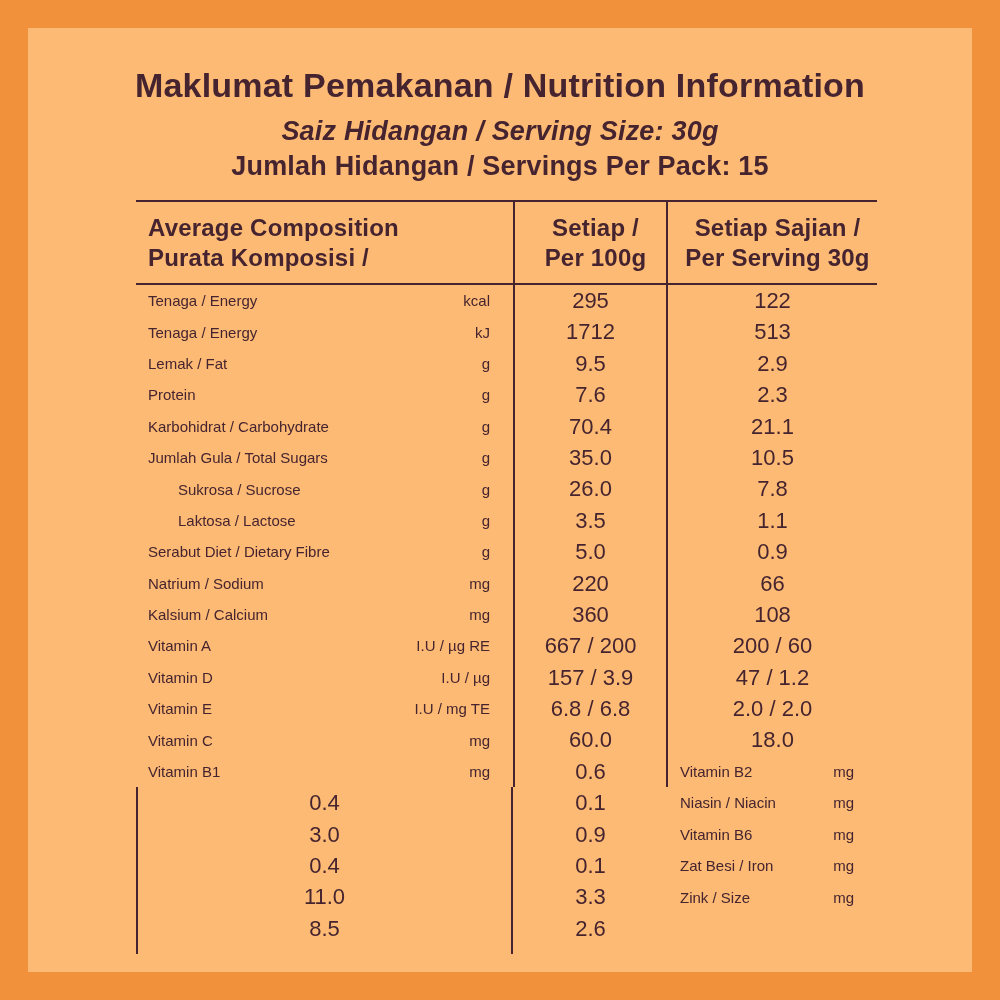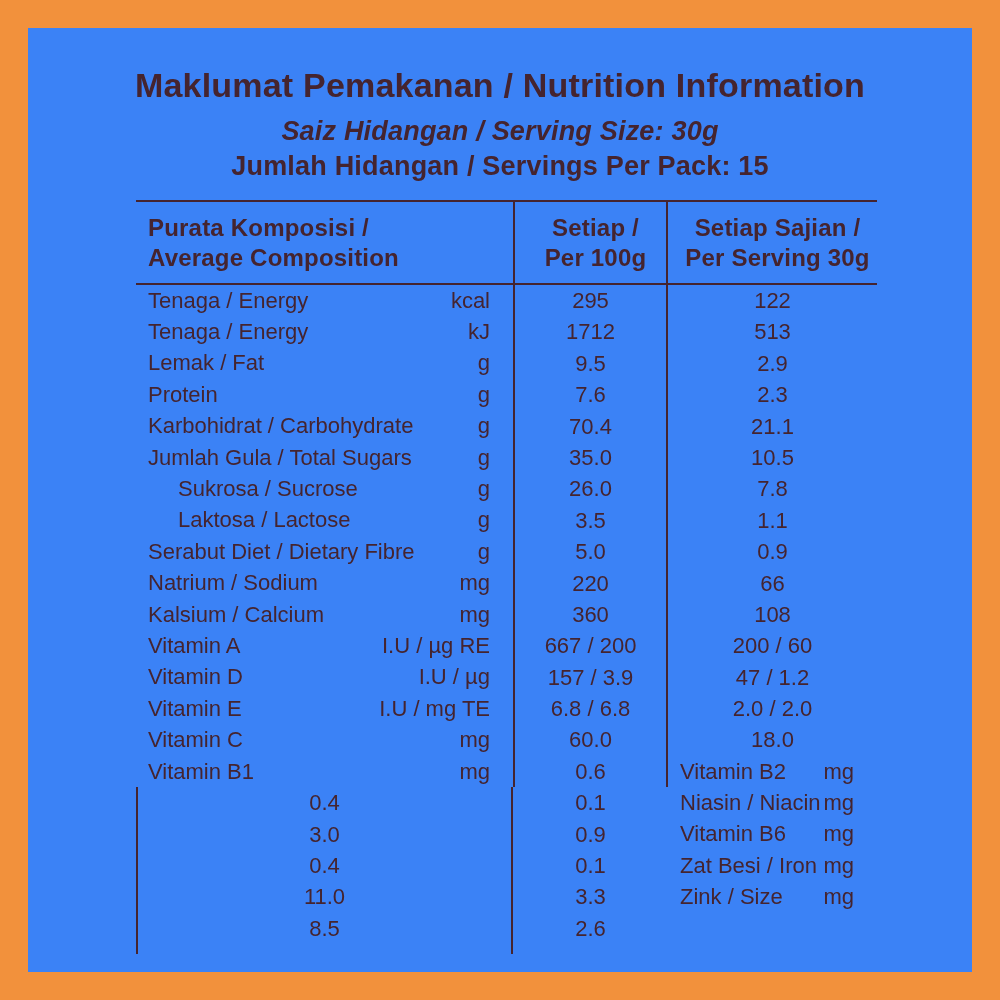--- a/index.html
+++ b/index.html
@@ -11,21 +11,21 @@
   body{
     position:relative;
     background:var(--orange);
     font-family:"Liberation Sans", sans-serif;
     color:var(--ink);
     overflow:hidden;
   }
   .panel{
     position:absolute;
     inset:28px;
-    background:#3b82f6;
+    background:#fdba74;
   }
   .title{
     padding-top:38px;
     text-align:center;
     font-size:34px;
     font-weight:600;
     letter-spacing:0.2px;
   }
   .subtitle{
     text-align:center;
@@ -61,21 +61,21 @@
   .mid{
     border-left:2px solid var(--ink);
     border-right:2px solid var(--ink);
   }
   .bl{
     height:31.4px;
     display:flex;
     align-items:center;
     justify-content:space-between;
     padding:0 23px 0 12px;
-    font-size:22px;
+    font-size:15px;
     white-space:nowrap;
   }
   .bl .lbl.indent{margin-left:30px;}
   .bv{
     height:31.4px;
     line-height:31.4px;
     text-align:center;
     font-size:22px;
     white-space:nowrap;
   }
@@ -84,22 +84,22 @@
 </head>
 <body>
 
 <div class="panel">
   <div class="title">Maklumat Pemakanan / Nutrition Information</div>
   <div class="subtitle first">Saiz Hidangan / Serving Size: 30g</div>
   <div class="subtitle">Jumlah Hidangan / Servings Per Pack: 15</div>
 
   <div class="ntable" id="ntable">
     <div class="h c1">
+      <span>Average Composition</span>
       <span>Purata Komposisi /</span>
-      <span>Average Composition</span>
     </div>
     <div class="h c2 mid">
       <span>Setiap /</span>
       <span>Per 100g</span>
     </div>
     <div class="h c3">
       <span>Setiap Sajian /</span>
       <span>Per Serving 30g</span>
     </div>
 

